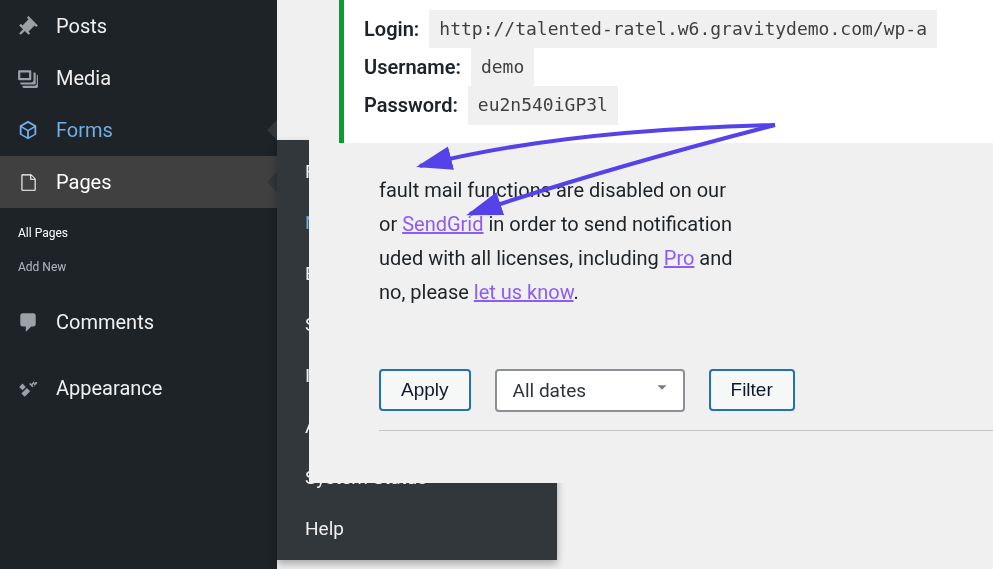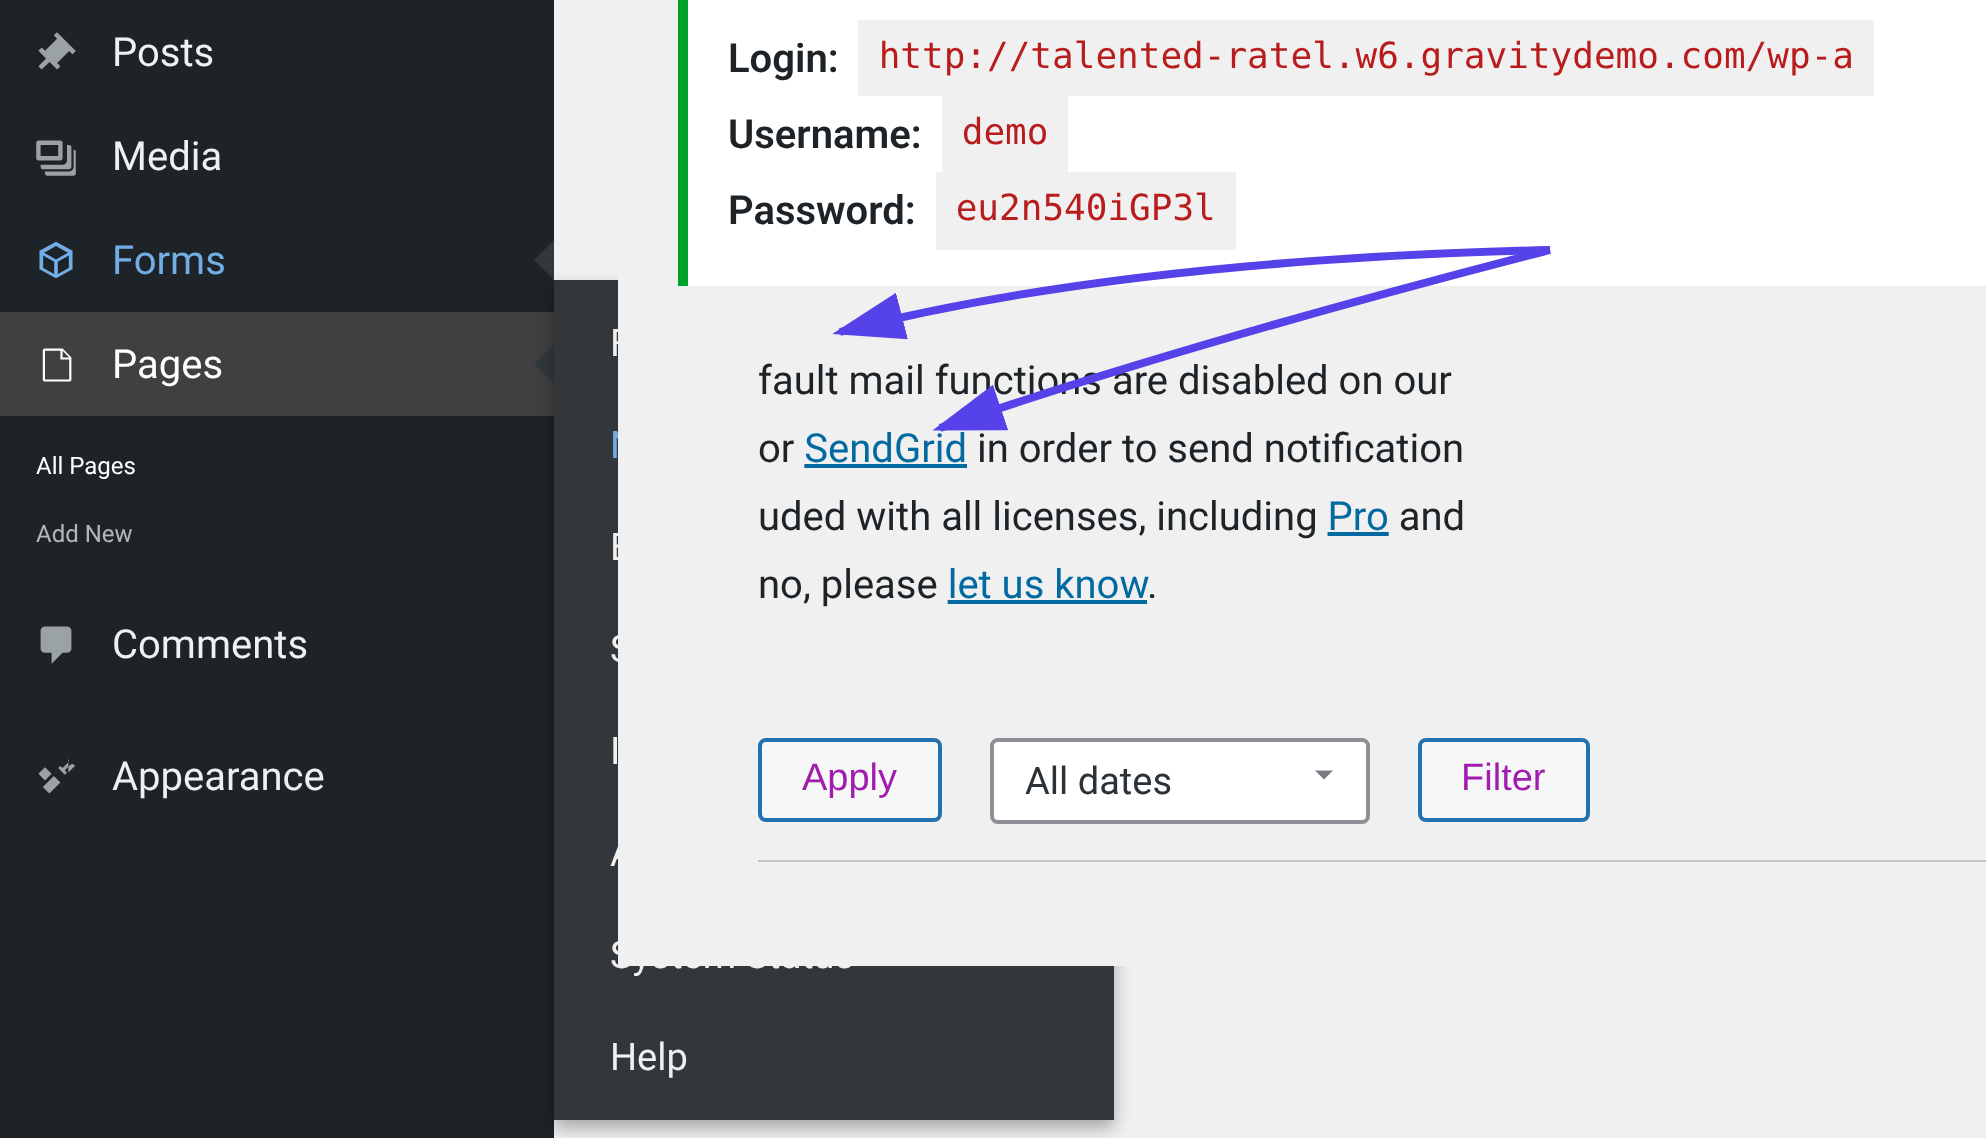--- a/index.html
+++ b/index.html
@@ -20,26 +20,26 @@
     .badge { display: inline-flex; align-items: center; justify-content: center; min-width: 24px; height: 24px; border-radius: 12px; background: #d63638; color: #fff; font-size: 14px; margin-left: 10px; }
 
     .flyout { position: absolute; left: 277px; top: 140px; width: 280px; background: #32373c; padding: 6px 0; box-shadow: 0 4px 8px rgba(0,0,0,0.3); }
     .flyout a { display: block; padding: 14px 28px; font-size: 19px; color: #f0f0f1; text-decoration: none; }
     .flyout a.highlight { color: #72aee6; }
 
     .content { position: absolute; left: 277px; top: 0; right: 0; height: 483px; background: #f0f0f1; padding: 0 0 0 30px; margin-left: 32px; }
     .notice-box { border-left: 5px solid #00a32a; background: #fff; padding: 10px 20px 18px 20px; margin: 0 0 8px 0; }
     .info-row { font-size: 20px; color: #1d2327; line-height: 1.9; display: flex; align-items: center; }
     .info-row b { font-weight: 600; margin-right: 10px; }
-    .code { background: #f0f0f0; color: #b91c1c; padding: 2px 10px; font-family: Consolas, Monaco, monospace; font-size: 18px; }
+    .code { background: #f0f0f0; color: #404040; padding: 2px 10px; font-family: Consolas, Monaco, monospace; font-size: 18px; }
     .para { font-size: 20px; color: #1d2327; line-height: 1.7; margin-top: 30px; padding-left: 40px; }
-    .para a { color: #0369a1; text-decoration: underline; }
+    .para a { color: #8b5cf6; text-decoration: underline; }
 
     .actions { margin-top: 60px; padding-left: 40px; display: flex; gap: 24px; align-items: center; }
-    .btn { border: 2px solid #2271b1; background: #f6f7f7; color: #a21caf; padding: 8px 20px; font-size: 19px; border-radius: 4px; cursor: pointer; }
+    .btn { border: 2px solid #2271b1; background: #f6f7f7; color: #0f172a; padding: 8px 20px; font-size: 19px; border-radius: 4px; cursor: pointer; }
     .select { border: 2px solid #8c8f94; background: #fff; color: #2c3338; padding: 8px 40px 8px 16px; font-size: 19px; border-radius: 4px; position: relative; display: inline-flex; min-width: 190px; }
     .select .chev { position: absolute; right: 12px; color: #787c82; }
     .bottom-line { margin-top: 18px; margin-left: 40px; border-top: 1px solid #c3c4c7; height: 1px; }
 
     svg { display: block; }
 
     
     .arrows { position: absolute; left: 0; top: 0; width: 993px; height: 569px; pointer-events: none; z-index: 50; }
   </style>
 </head>

